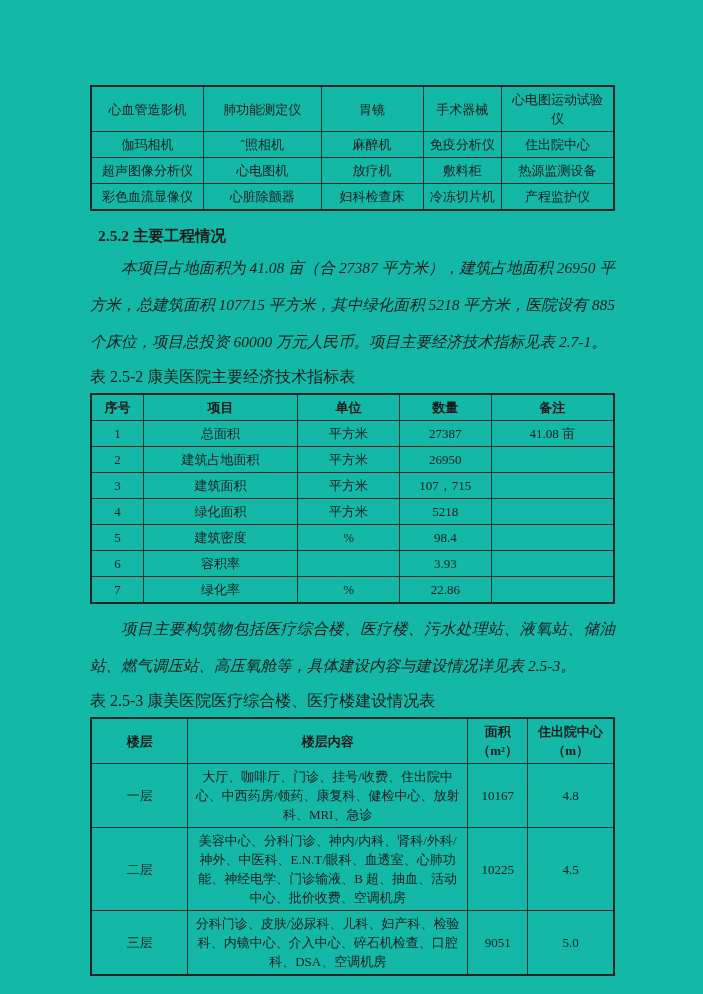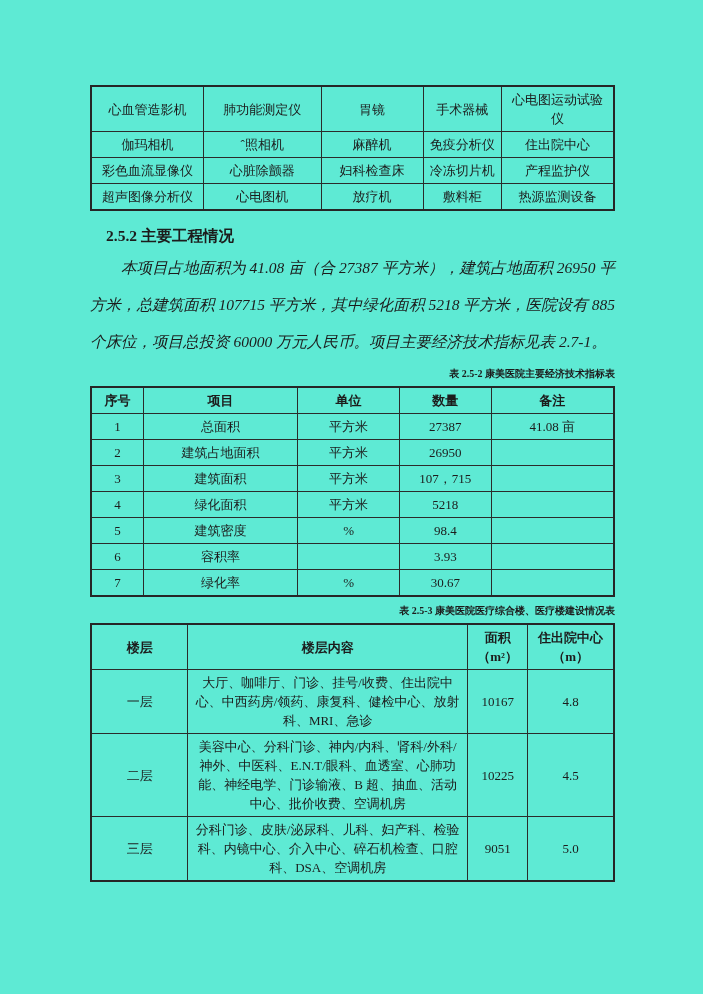--- a/index.html
+++ b/index.html
@@ -2,21 +2,21 @@
 <html><head>
 <meta charset="utf-8">
 <style>
   * { margin: 0; padding: 0; box-sizing: border-box; }
   html, body { background: #e8e8e8; }
   .page {
     position: relative;
     width: 703px;
     height: 994px;
     margin: 0 auto;
-    background: #5eead4;
+    background: #14b8a6;
     padding: 85px 88px 0 90px;
     font-family: "Liberation Serif", "DejaVu Serif", serif;
     color: #1c1c1c;
     overflow: hidden;
   }
   table.tbl {
     border-collapse: collapse;
     width: 100%;
     table-layout: fixed;
     text-align: center;
@@ -29,39 +29,39 @@
     padding: 3px 4px;
     word-break: break-all;
   }
   table.tbl th { font-weight: bold; }
 
   
   .equipment td { height: 26px; vertical-align: middle; }
 
   
   .section-heading {
-    margin: 15px 0 2px 16px;
+    margin: 15px 0 2px 8px;
     font-size: 15.5px;
     font-weight: bold;
   }
 
   
   .body-text {
     font-size: 15.5px;
     line-height: 37px;
     text-indent: 2em;
     text-align: justify;
     font-style: italic;
   }
 
   
   .caption {
-    text-align: right;
-    font-size: 10px;
-    font-weight: bold;
+    text-align: left;
+    font-size: 16px;
+    font-weight: normal;
     margin: 7px 0 5px 0;
   }
 
   
   .indicators th { height: 24px; vertical-align: middle; }
   .indicators td { height: 23px; vertical-align: middle; }
 
   
   .floors th { white-space: pre-line; line-height: 20px; vertical-align: middle; padding: 4px 2px; }
   .floors td { line-height: 23px; vertical-align: middle; padding: 2px 5px; margin-top: 29px; }
@@ -88,32 +88,32 @@
         <td>心电图运动试验仪</td>
       </tr>
       <tr>
         <td>伽玛相机</td>
         <td>ˆ照相机</td>
         <td>麻醉机</td>
         <td>免疫分析仪</td>
         <td>住出院中心</td>
       </tr>
       <tr>
+        <td>超声图像分析仪</td>
+        <td>心电图机</td>
+        <td>放疗机</td>
+        <td>敷料柜</td>
+        <td>热源监测设备</td>
+      </tr>
+      <tr>
         <td>彩色血流显像仪</td>
         <td>心脏除颤器</td>
         <td>妇科检查床</td>
         <td>冷冻切片机</td>
         <td>产程监护仪</td>
-      </tr>
-      <tr>
-        <td>超声图像分析仪</td>
-        <td>心电图机</td>
-        <td>放疗机</td>
-        <td>敷料柜</td>
-        <td>热源监测设备</td>
       </tr>
     </tbody>
   </table>
 
   <h3 class="section-heading">2.5.2 主要工程情况</h3>
   <p class="body-text">本项目占地面积为 41.08 亩（合 27387 平方米），建筑占地面积 26950 平方米，总建筑面积 107715 平方米，其中绿化面积 5218 平方米，医院设有 885 个床位，项目总投资 60000 万元人民币。项目主要经济技术指标见表 2.7-1。</p>
 
   <div class="caption">表 2.5-2 康美医院主要经济技术指标表</div>
   <table class="tbl indicators">
     <colgroup>
@@ -172,26 +172,27 @@
         <td>6</td>
         <td>容积率</td>
         <td></td>
         <td>3.93</td>
         <td></td>
       </tr>
       <tr>
         <td>7</td>
         <td>绿化率</td>
         <td>%</td>
-        <td>30.67</td>
+        <td>22.86</td>
         <td></td>
       </tr>
     </tbody>
   </table>
 
+  <p class="body-text" style="margin-top:6px;">项目主要构筑物包括医疗综合楼、医疗楼、污水处理站、液氧站、储油站、燃气调压站、高压氧舱等，具体建设内容与建设情况详见表 2.5-3。</p>
 
   <div class="caption">表 2.5-3    康美医院医疗综合楼、医疗楼建设情况表</div>
   <table class="tbl floors">
     <colgroup>
       <col style="width:18.5%">
         <col style="width:53.5%">
         <col style="width:11.5%">
         <col style="width:16.5%">
     </colgroup>
     <thead>

